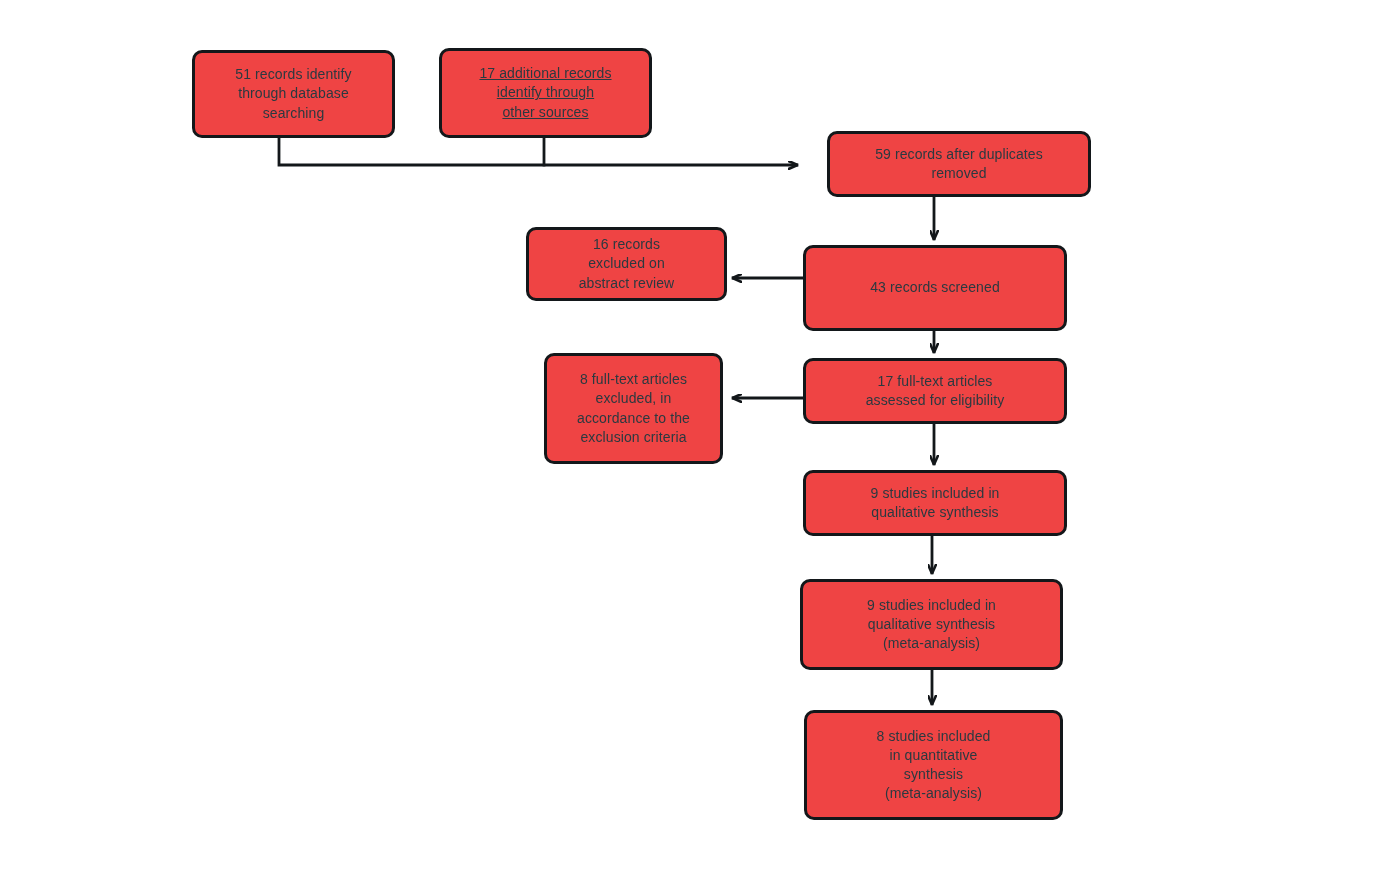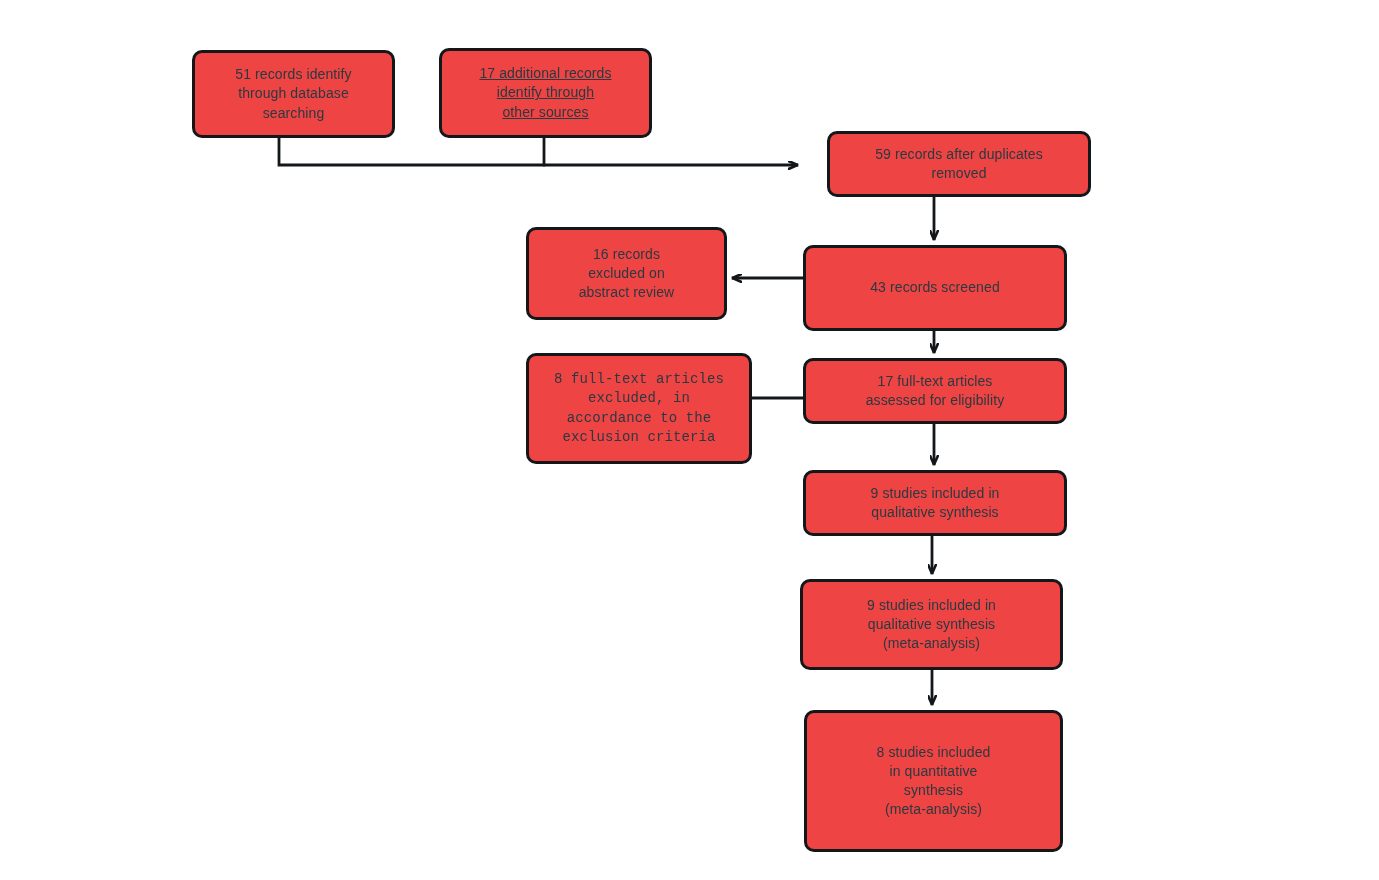--- a/index.html
+++ b/index.html
@@ -43,23 +43,23 @@
     padding: 4px 8px;
     white-space: pre-line;
   }
   .node.n-src1      { left: 192px; top: 50px;  width: 203px; height: 88px; }
   .node.n-src2      { left: 439px; top: 48px;  width: 213px; height: 90px; text-decoration: underline; }
   .node.n-dedup     { left: 803px; top: 131px; width: 264px; height: 66px; margin-left: 24px; }
   .node.n-screened  { left: 803px; top: 245px; width: 264px; height: 86px; }
   .node.n-fulltext  { left: 803px; top: 358px; width: 264px; height: 66px; }
   .node.n-qual      { left: 803px; top: 470px; width: 264px; height: 66px; }
   .node.n-qualmeta  { left: 800px; top: 579px; width: 263px; height: 91px; }
-  .node.n-quantmeta { left: 804px; top: 710px; width: 259px; height: 142px; }
-  .node.n-excl1     { left: 526px; top: 227px; width: 201px; height: 93px; }
-  .node.n-excl2     { left: 526px; top: 353px; width: 226px; height: 111px; font-family: Liberation Mono, monospace; }
+  .node.n-quantmeta { left: 804px; top: 710px; width: 259px; height: 110px; }
+  .node.n-excl1     { left: 526px; top: 227px; width: 201px; height: 74px; }
+  .node.n-excl2     { left: 544px; top: 353px; width: 179px; height: 111px; }
 </style>
 </head>
 <body>
 
 <div id="canvas">
 
   <svg id="connectors" viewBox="0 0 1379 880" width="1379" height="880" aria-hidden="true">
     <defs>
       <marker id="arrowhead" markerWidth="10" markerHeight="9" refX="8.6" refY="4.5" orient="auto" markerUnits="userSpaceOnUse">
         <path d="M0,0.4 L9.2,4.5 L0,8.6" fill="none" stroke="#13171a" stroke-width="2.6" stroke-linecap="round" stroke-linejoin="round"></path>

